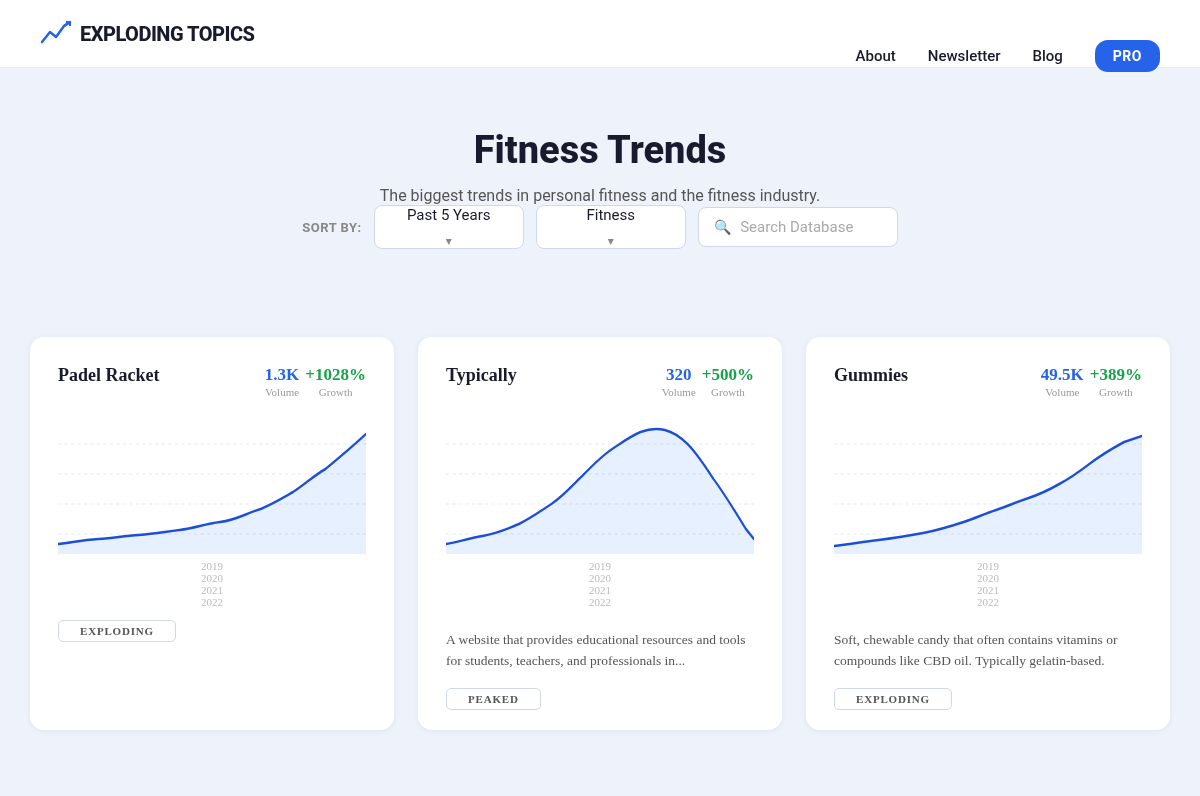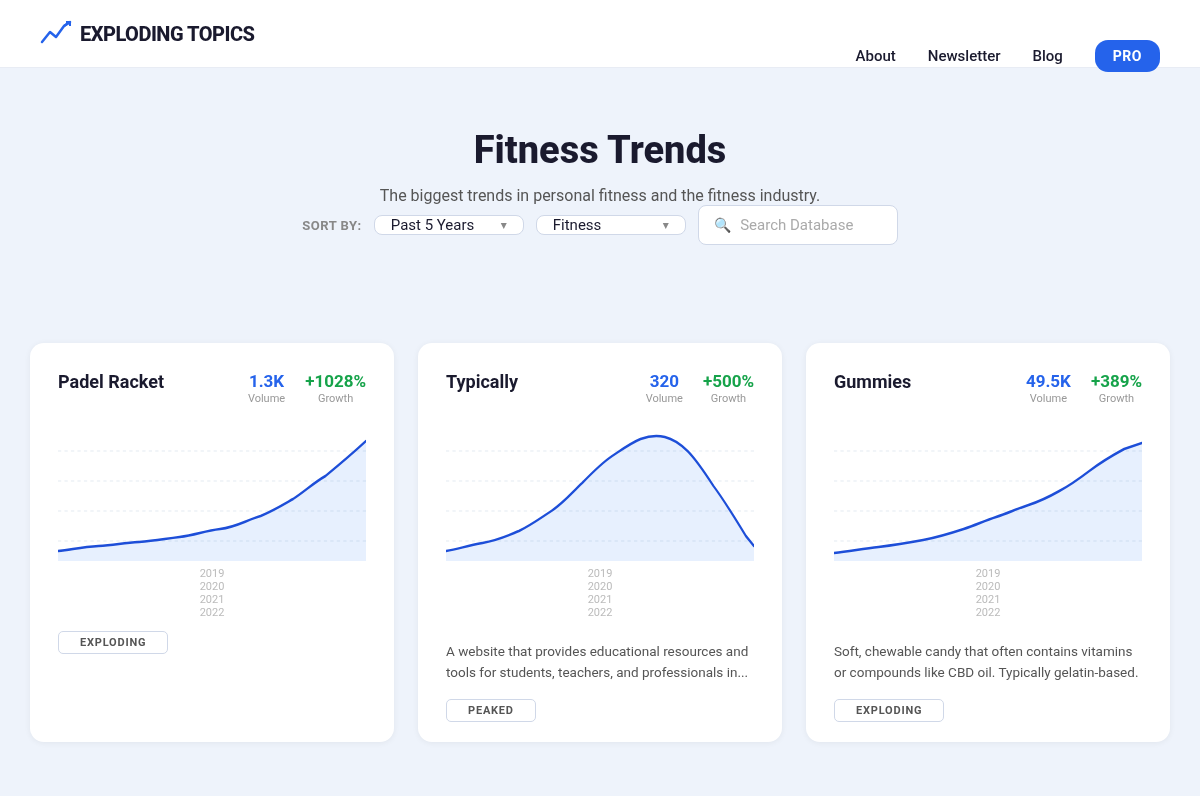--- a/index.html
+++ b/index.html
@@ -88,20 +88,21 @@
       justify-content: space-between;
       gap: 10px;
       background: #fff;
       border: 1.5px solid #d0d8e8;
       border-radius: 8px;
       padding: 0 16px;
       font-size: 15px;
       color: #1a1a2e;
       cursor: pointer;
       min-width: 150px;
+      flex-direction: column;
     }
     .filter-select .chevron {
       color: #888;
       font-size: 12px;
     }
     .search-box {
       display: flex;
       align-items: center;
       gap: 8px;
       background: #fff;
@@ -119,42 +120,43 @@
     
     .cards-section {
       background: #eef3fb;
       padding: 30px 30px 20px;
     }
     .cards-grid {
       display: grid;
       grid-template-columns: repeat(3, 1fr);
       gap: 24px;
       max-width: 1160px;
-      margin: 18px auto;
+      margin: 8px auto;
+      font-family: Liberation Serif, serif;
     }
     .card {
       background: #fff;
       border-radius: 14px;
       padding: 28px 28px 20px;
       box-shadow: 0 1px 6px rgba(0,0,0,0.06);
     }
     .card-header {
       display: flex;
       align-items: flex-start;
       justify-content: space-between;
       margin-bottom: 4px;
     }
     .card-title {
       font-size: 18px;
       font-weight: 700;
       color: #1a1a2e;
     }
     .card-stats {
       display: flex;
-      gap: 20px;
+      gap: 6px;
       align-items: flex-start;
     }
     .stat {
       text-align: center;
     }
     .stat-value {
       font-size: 17px;
       font-weight: 700;
     }
     .stat-value.blue { color: #2563eb; }

